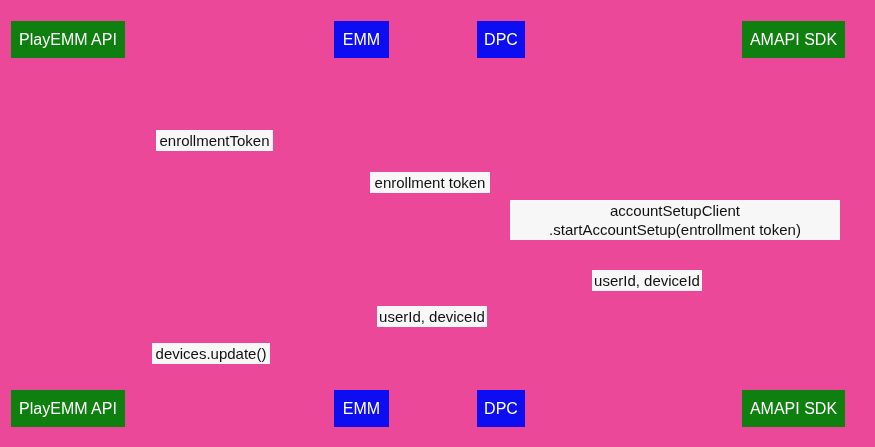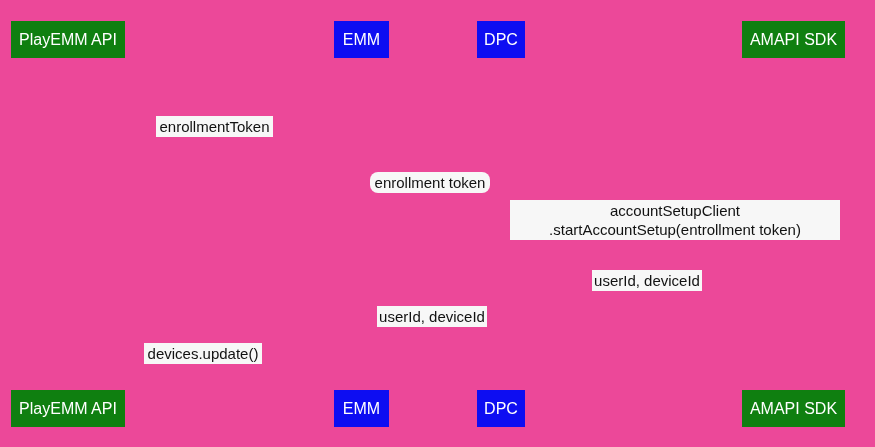--- a/index.html
+++ b/index.html
@@ -43,42 +43,42 @@
 <body>
 
 <div class="canvas">
 
   <div class="actor" style="left: 11px; width: 114px; top: 21px; background: rgb(15, 127, 16);">PlayEMM API</div>
   <div class="actor" style="left: 334px; width: 55px; top: 21px; background: rgb(13, 13, 242);">EMM</div>
   <div class="actor" style="left: 477px; width: 48px; top: 21px; background: rgb(13, 13, 242);">DPC</div>
   <div class="actor" style="left: 742px; width: 103px; top: 21px; background: rgb(15, 127, 16);">AMAPI SDK</div>
 
 
-  <div class="msg" style="left: 156px; top: 116px; width: 117px;">
+  <div class="msg" style="left: 156px; top: 130px; width: 117px;">
     <div>enrollmentToken</div>
   </div>
 
-  <div class="msg" style="left: 370px; top: 172px; width: 120px; border-radius: 8px;">
+  <div class="msg" style="left: 370px; top: 172px; width: 120px;">
     <div>enrollment token</div>
   </div>
 
   <div class="msg" style="left: 510px; top: 200px; width: 330px;">
     <div>accountSetupClient</div>
     <div>.startAccountSetup(entrollment token)</div>
   </div>
 
   <div class="msg" style="left: 592px; top: 270px; width: 110px;">
     <div>userId, deviceId</div>
   </div>
 
   <div class="msg" style="left: 377px; top: 306px; width: 110px;">
     <div>userId, deviceId</div>
   </div>
 
-  <div class="msg" style="left: 144px; top: 343px; width: 118px;">
+  <div class="msg" style="left: 152px; top: 343px; width: 118px;">
     <div>devices.update()</div>
   </div>
 
   <div class="actor" style="left: 11px; width: 114px; top: 390px; background: rgb(15, 127, 16);">PlayEMM API</div>
   <div class="actor" style="left: 334px; width: 55px; top: 390px; background: rgb(13, 13, 242);">EMM</div>
   <div class="actor" style="left: 477px; width: 48px; top: 390px; background: rgb(13, 13, 242);">DPC</div>
   <div class="actor" style="left: 742px; width: 103px; top: 390px; background: rgb(15, 127, 16);">AMAPI SDK</div>
 
 </div>
 

